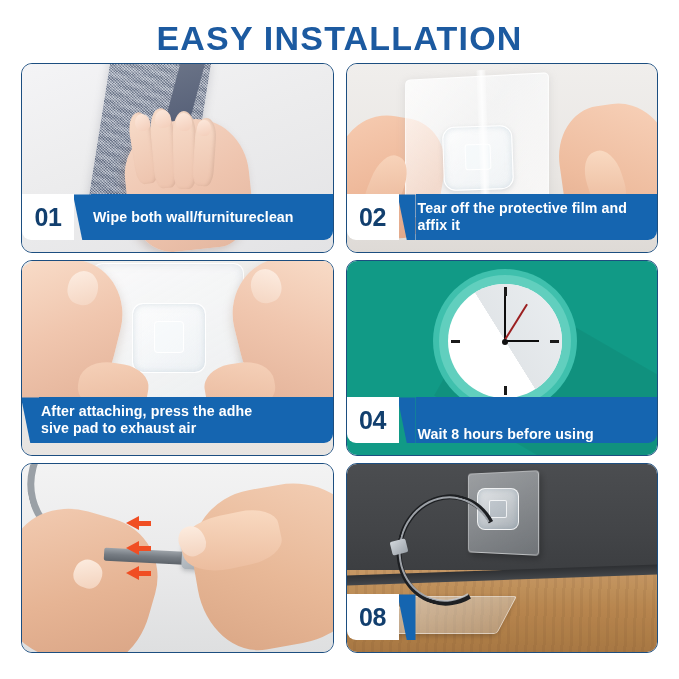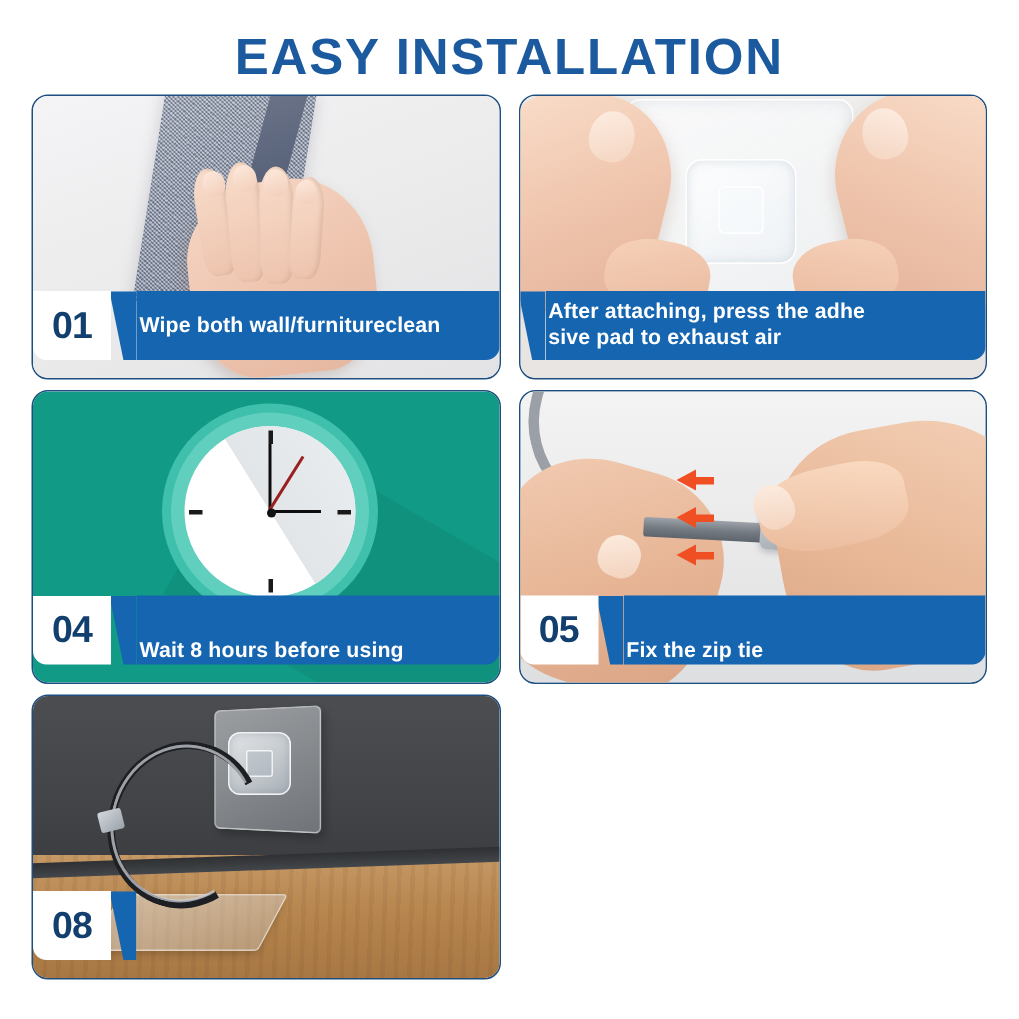--- a/index.html
+++ b/index.html
@@ -590,20 +590,41 @@
     </div>
     <div class="caption">
       <div class="caption-num">01</div>
       <div class="caption-slant"></div>
       <div class="caption-body">
         <span class="cap-line">Wipe both wall/furnitureclean</span>
       </div>
     </div>
   </div>
 
+  <div class="panel">
+    <div class="photo">
+      <div class="p2-bg"></div>
+      <div class="p2-palm-l"></div>
+      <div class="p2-palm-r"></div>
+      <div class="p2-film"></div>
+      <div class="p2-mount"></div>
+      <div class="p2-mount-core"></div>
+      <div class="p2-strip"></div>
+      <div class="p2-thumb-l"></div>
+      <div class="p2-thumb-r"></div>
+    </div>
+    <div class="caption">
+      <div class="caption-num">02</div>
+      <div class="caption-slant"></div>
+      <div class="caption-body">
+        <span class="cap-line">Tear off the protective film and</span>
+        <span class="cap-line">affix it</span>
+      </div>
+    </div>
+  </div>
 
   <div class="panel">
     <div class="photo">
       <div class="p3-bg"></div>
       <div class="p3-pad"></div>
       <div class="p3-mount"></div>
       <div class="p3-mount-core"></div>
       <div class="p3-thumb-l"></div>
       <div class="p3-thumb-r"></div>
       <div class="p3-nail-l"></div>
@@ -661,27 +682,20 @@
       <div class="p5-nail-l"></div>
       <div class="p5-arrows">
         <div class="p5-arrow p5-a1"></div>
         <div class="p5-arrow-tail p5-a1t"></div>
         <div class="p5-arrow p5-a2"></div>
         <div class="p5-arrow-tail p5-a2t"></div>
         <div class="p5-arrow p5-a3"></div>
         <div class="p5-arrow-tail p5-a3t"></div>
       </div>
     </div>
-    <div class="caption">
-      <div class="caption-num">05</div>
-      <div class="caption-slant"></div>
-      <div class="caption-body single">
-        <span class="cap-line">Fix the zip tie</span>
-      </div>
-    </div>
   </div>
 
   <div class="panel">
     <div class="photo">
       <div class="p6-wall"></div>
       <div class="p6-desk"></div>
       <div class="p6-desk-edge"></div>
       <div class="p6-mount-pad"></div>
       <div class="p6-mount-hook"></div>
       <div class="p6-hook-core"></div>

